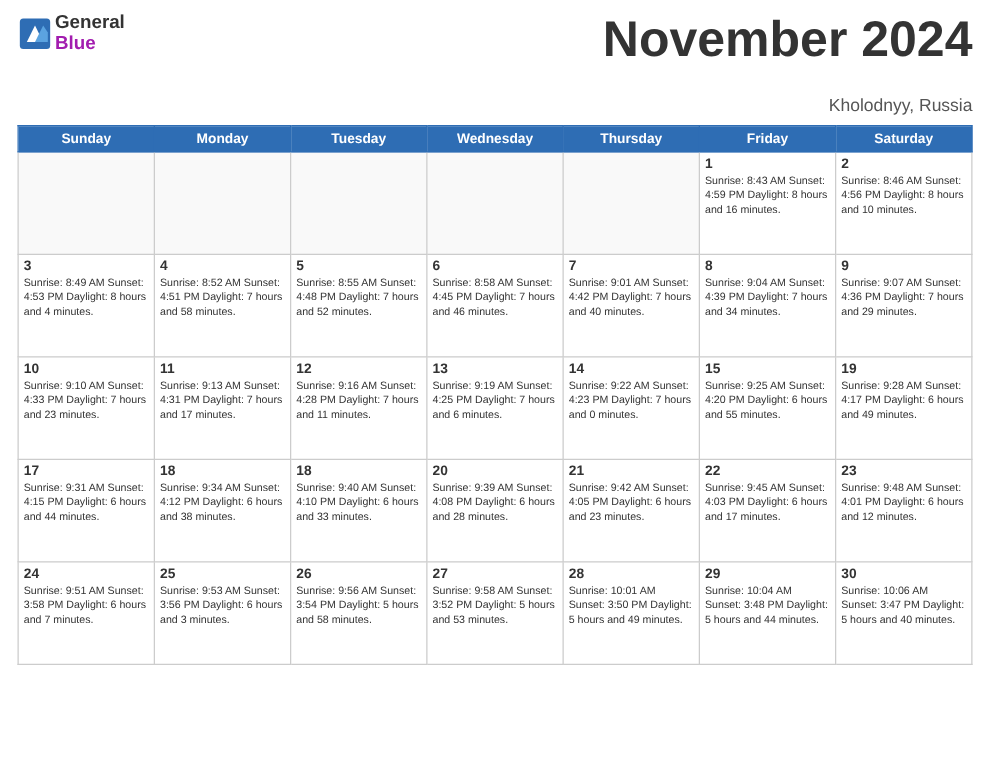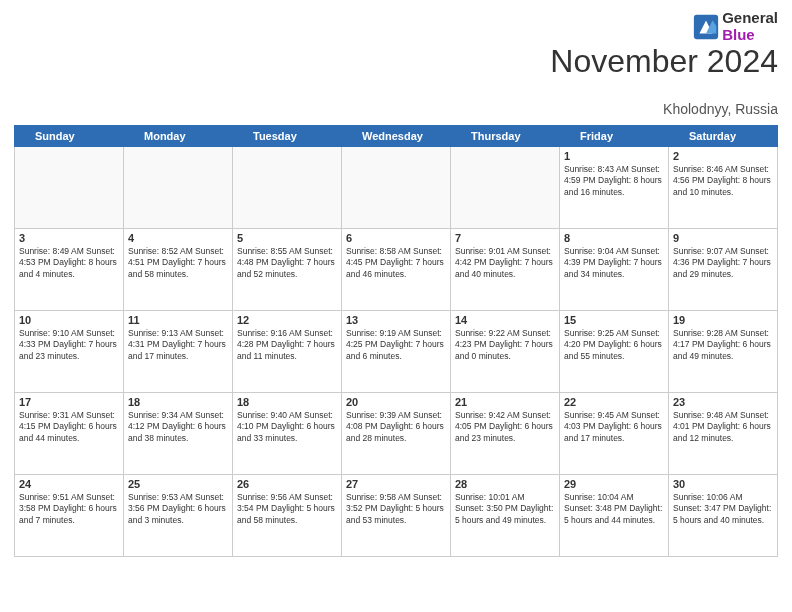--- a/index.html
+++ b/index.html
@@ -11,23 +11,22 @@
       overflow: hidden;
     }
     .page {
       width: 792px;
       height: 612px;
       padding: 10px 14px;
     }
     .header {
       display: flex;
       justify-content: space-between;
-      align-items: flex-end;
+      align-items: flex-start;
       margin-bottom: 8px;
-      flex-direction: column;
     }
     .logo {
       display: flex;
       align-items: center;
       gap: 2px;
     }
     .logo-text {
       display: flex;
       flex-direction: column;
       line-height: 1.1;
@@ -43,41 +42,41 @@
       color: #a21caf;
     }
     .logo-icon {
       width: 28px;
       height: 28px;
     }
     .title-block {
       text-align: right;
     }
     .month-title {
-      font-size: 32px;
-      font-weight: normal;
+      font-size: 40px;
+      font-weight: bold;
       color: #333;
     }
     .location {
       font-size: 14px;
       color: #555;
       margin-top: 21px;
     }
     .calendar {
       width: 100%;
       border-collapse: collapse;
       table-layout: fixed;
     }
     .calendar th {
       background: #2e6db4;
       color: #fff;
       font-size: 11px;
       font-weight: bold;
-      padding: 4px 20px;
-      text-align: left;
+      padding: 4px 8px;
+      text-align: center;
       border: 1px solid #2e6db4;
     }
     .calendar td {
       border: 1px solid #ccc;
       vertical-align: top;
       padding: 3px 4px;
       font-size: 9px;
       color: #333;
       height: 82px;
       background: #fff;

